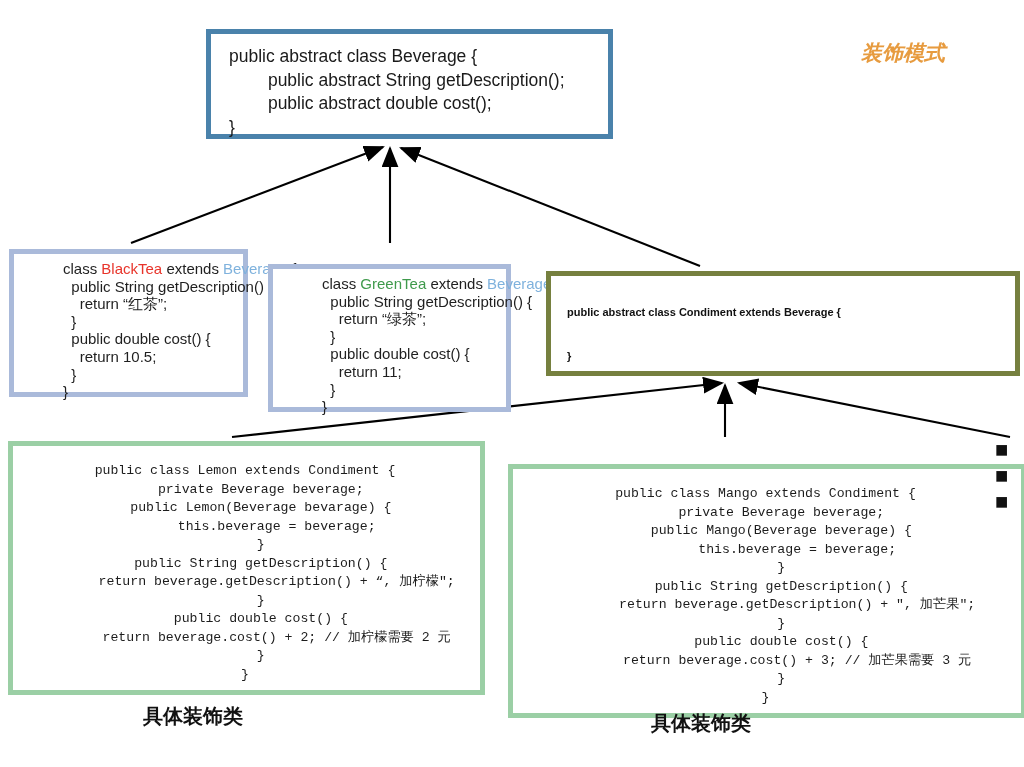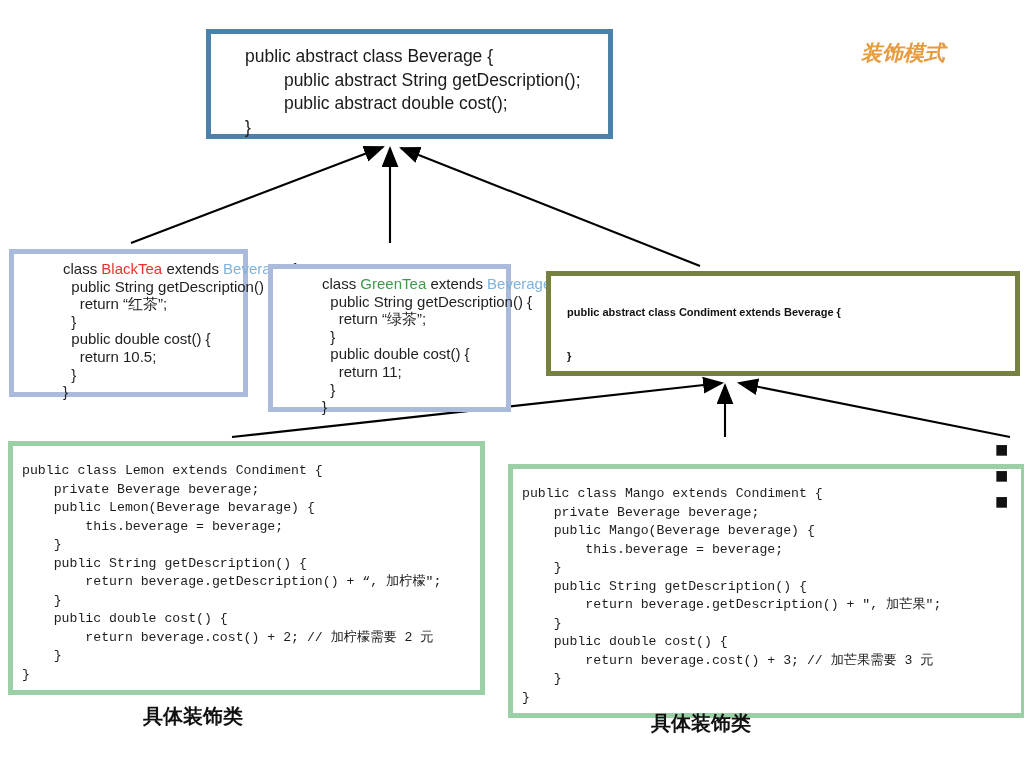--- a/index.html
+++ b/index.html
@@ -28,21 +28,20 @@
     margin: 0;
   }
 
   
   #beverage-box {
     left: 206px;
     top: 29px;
     width: 407px;
     height: 110px;
     border: 5px solid #4a82ab;
-    padding-left: 16px;
   }
   #beverage-box .code {
     font-family: "Liberation Sans", sans-serif;
     font-size: 17.5px;
     line-height: 23.5px;
     color: #1a1a1a;
     padding: 11px 0 0 18px;
   }
 
   
@@ -87,20 +86,21 @@
     height: 254px;
   }
   #lemon-box { left: 8px;   top: 441px; width: 477px; }
   #mango-box { left: 508px; top: 464px; width: 518px; }
   .deco-box .code {
     font-family: "Liberation Mono", "DejaVu Sans Mono", monospace;
     font-size: 13.2px;
     line-height: 18.5px;
     color: #1c1c1c;
     padding: 16px 12px 0 9px;
+    text-align: center;
   }
 
   
   .caption {
     position: absolute;
     font-family: "Liberation Sans", sans-serif;
     font-weight: bold;
     font-size: 20px;
     color: #111111;
     z-index: 6;

